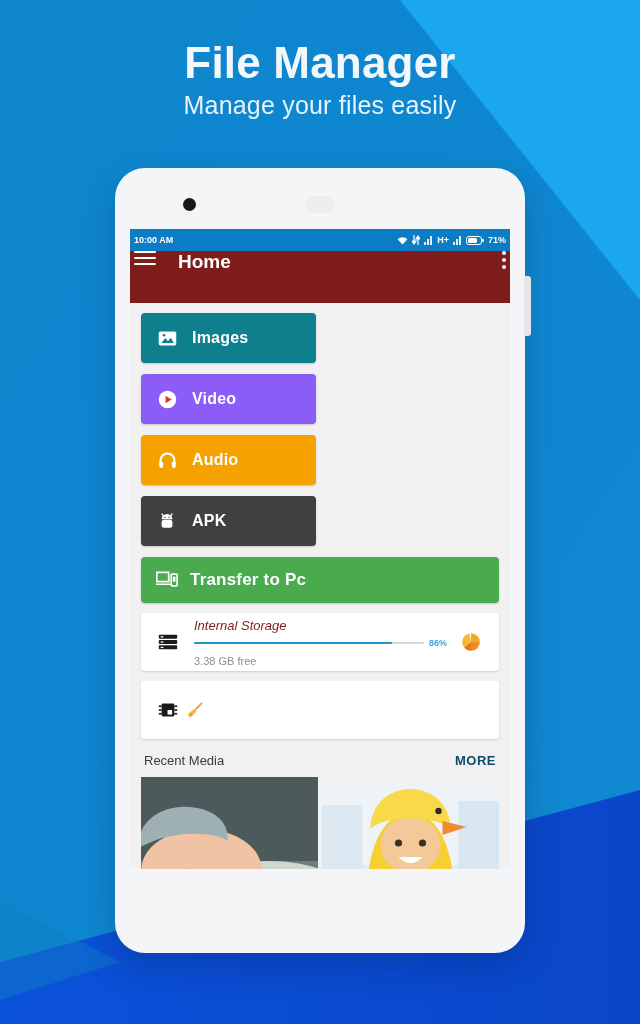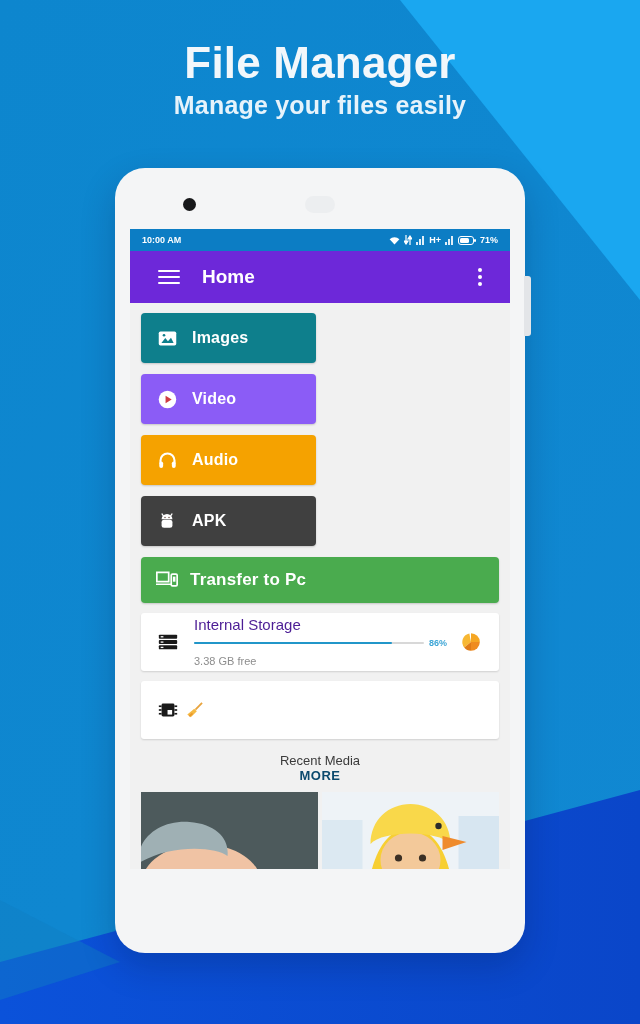--- a/index.html
+++ b/index.html
@@ -11,21 +11,21 @@
   .bg{position:absolute;inset:0;overflow:hidden;}
   .bg svg{display:block;width:640px;height:1024px;}
 
   
   .hero{position:absolute;left:0;top:40px;width:640px;text-align:center;z-index:5;}
   .hero-title{
     font-size:44px;font-weight:bold;color:#f2f7fb;letter-spacing:.2px;
     line-height:1.05;margin:0 0 6px 0;
   }
   .hero-sub{
-    font-size:25px;font-weight:700;color:#e6f3fb;letter-spacing:.2px;
+    font-size:25px;font-weight:400;color:#e6f3fb;letter-spacing:.2px;
     line-height:1.1;margin:0;
   }
 
   
   .phone{
     position:absolute;left:115px;top:168px;width:410px;height:785px;
     background:#f4f5f6;border-radius:30px;z-index:4;
     box-shadow:0 14px 34px rgba(0,20,60,.22);
   }
   .phone-sidebtn{
@@ -36,30 +36,30 @@
   .speaker{position:absolute;left:50%;margin-left:-15px;top:28px;width:30px;height:17px;border-radius:9px;background:#eceef0;}
 
   .screen{
     position:absolute;left:15px;top:61px;width:380px;height:640px;
     background:#f0f0f0;overflow:hidden;
   }
 
   
   .statusbar{
     height:22px;background:#0c7dc4;color:#fff;display:flex;align-items:center;
-    justify-content:space-between;padding:0 12px;font-size:9px;font-weight:bold;
+    justify-content:space-between;padding:0 4px;font-size:9px;font-weight:bold;
   }
   .sb-right{display:flex;align-items:center;gap:4px;}
   .sb-right svg{display:block;}
   .batt-pct{font-size:9px;font-weight:bold;}
 
   
   .appbar{
-    height:52px;background:#6d28d9;display:flex;align-items:center;
-    padding:0 28px;color:#fff;
+    height:52px;background:#7f1d1d;display:flex;align-items:flex-start;
+    padding:0 4px;color:#fff;
   }
   .hamburger{width:22px;display:flex;flex-direction:column;gap:4px;cursor:pointer;}
   .hamburger i{display:block;height:2px;background:#fff;border-radius:1px;}
   .appbar-title{font-size:19px;font-weight:bold;margin-left:22px;flex:1;color:#fff;}
   .kebab{width:4px;display:flex;flex-direction:column;gap:3px;cursor:pointer;}
   .kebab i{display:block;width:4px;height:4px;border-radius:50%;background:#fff;}
 
   
   .content{background:#f1f1f1;padding:10px 11px 0 11px;}
   .tile-grid{display:flex;flex-wrap:wrap;gap:11px;}
@@ -75,30 +75,30 @@
   .tile.wide .tile-label{font-size:17px;margin-left:11px;}
 
   
   .card{
     background:#fff;border-radius:3px;margin-top:10px;height:58px;
     display:flex;align-items:center;padding:0 14px;box-sizing:border-box;
     box-shadow:0 1px 2px rgba(0,0,0,.14);cursor:pointer;
   }
   .card-ico{width:26px;flex:0 0 26px;display:flex;align-items:center;justify-content:center;}
   .card-mid{flex:1;margin-left:13px;margin-right:10px;}
-  .card-title{font-size:15px;color:#4c1d95;line-height:1.2;}
+  .card-title{font-size:13px;color:#7f1d1d;line-height:1.2;font-style:italic;}
   .bar-row{display:flex;align-items:center;margin:4px 0 3px 0;}
   .bar{height:2px;background:#d8d8d8;flex:1;position:relative;border-radius:1px;}
   .bar span{position:absolute;left:0;top:0;bottom:0;background:#2196c9;border-radius:1px;}
   .bar-pct{font-size:9px;color:#3ca5d6;font-weight:bold;margin-left:5px;white-space:nowrap;}
   .card-sub{font-size:11px;color:#8d8d8d;}
   .card-act{width:28px;flex:0 0 28px;display:flex;align-items:center;justify-content:center;}
 
   
-  .rm-head{display:flex;align-items:center;justify-content:space-between;padding:14px 3px 9px 3px;flex-direction:column;}
+  .rm-head{display:flex;align-items:center;justify-content:space-between;padding:14px 3px 9px 3px;}
   .rm-title{font-size:13px;color:#3b3b3b;}
   .rm-more{font-size:13px;color:#0c4a6e;font-weight:bold;letter-spacing:.5px;cursor:pointer;}
   .thumbs{display:flex;flex-wrap:wrap;gap:4px;}
   .thumb{width:calc(50% - 2px);height:136px;overflow:hidden;position:relative;cursor:pointer;}
   .thumb.short{height:58px;}
   .thumb svg{display:block;width:100%;height:100%;}
 </style>
 </head>
 <body>
 

